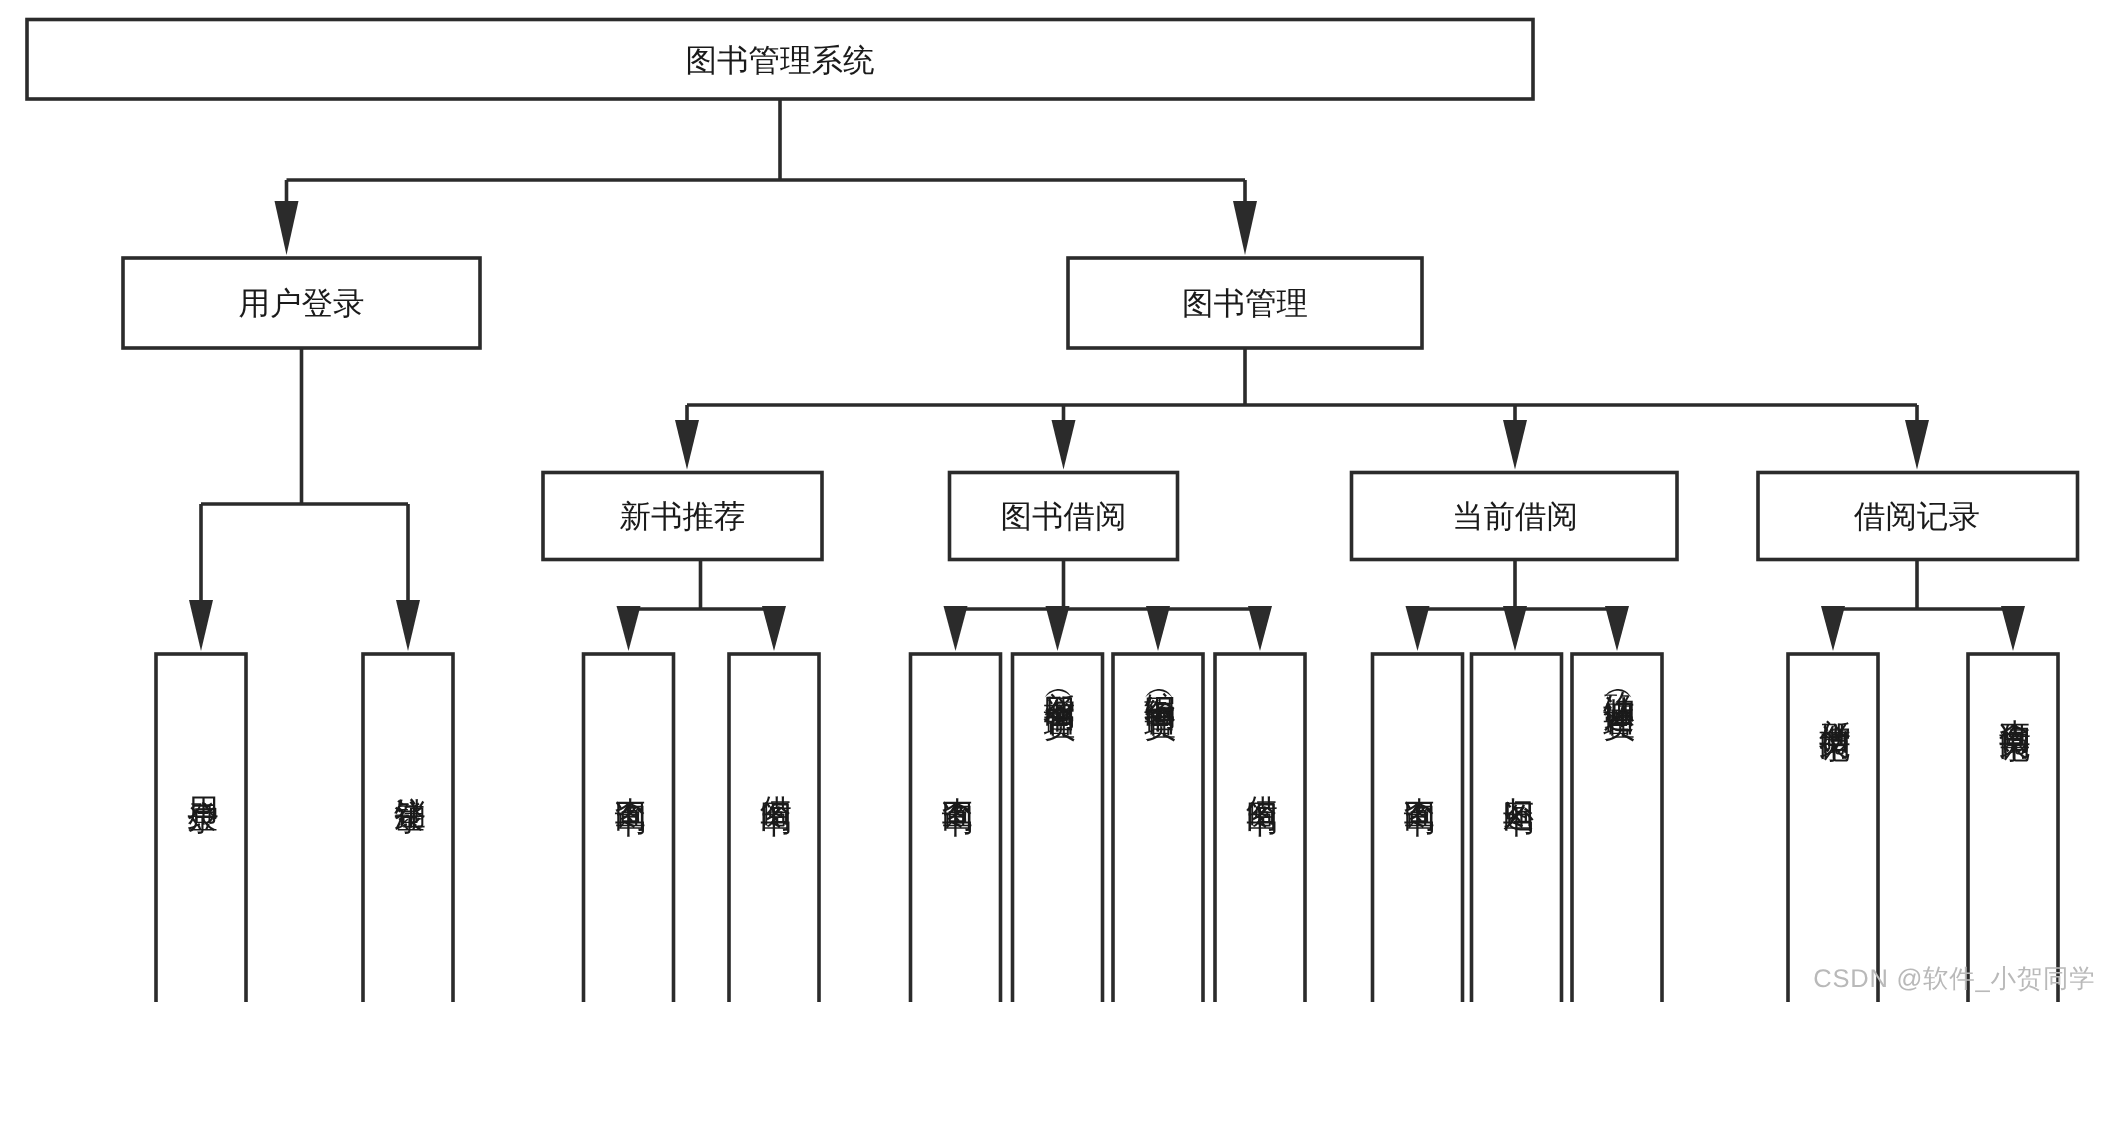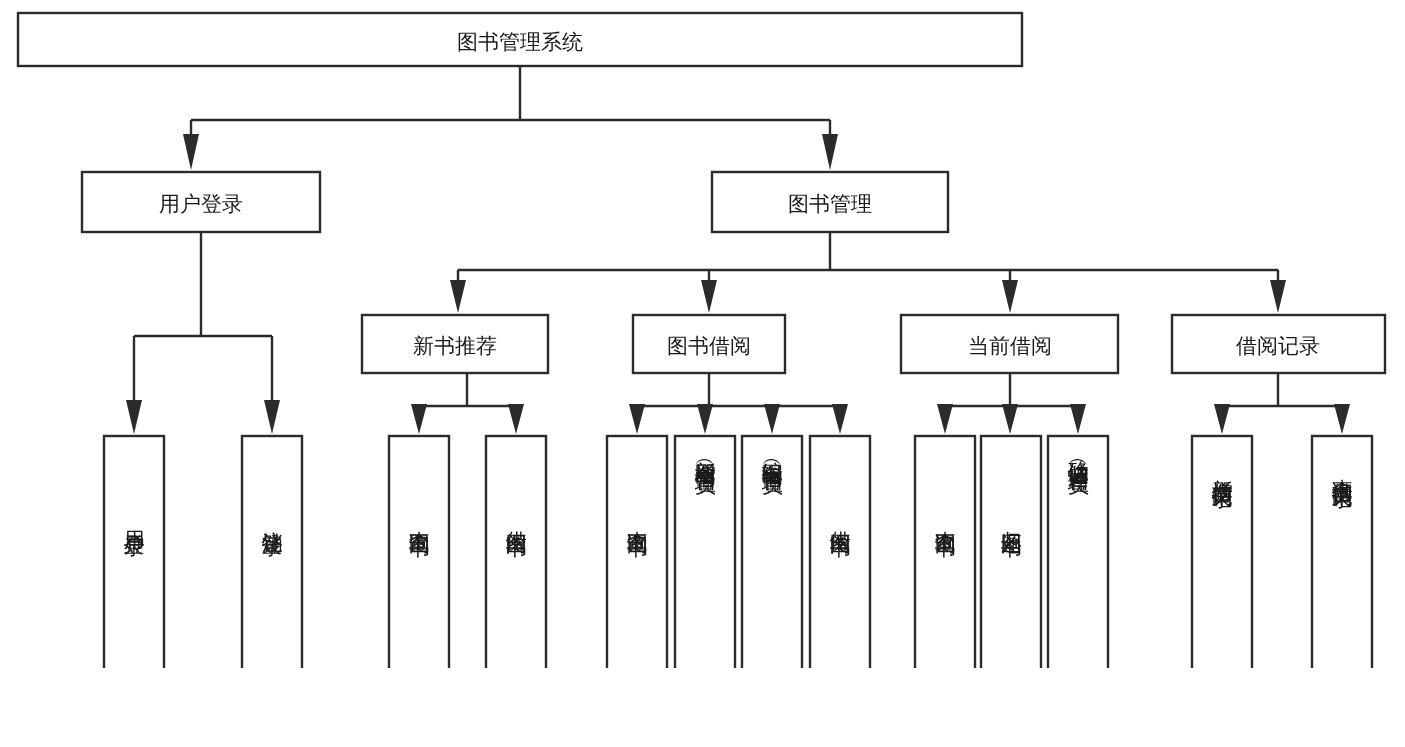--- a/index.html
+++ b/index.html
@@ -217,14 +217,15 @@
   </div>
 
   <div class="vlabel-wrap" style="left:1192px; top:436px; width:60px; height:299px; padding-top:26px;">
     <span class="vlabel-text">新增借阅记录</span>
   </div>
 
   <div class="vlabel-wrap" style="left:1312px; top:436px; width:60px; height:299px; padding-top:26px;">
     <span class="vlabel-text">查询借阅记录</span>
   </div>
 
+  <div id="watermark">CSDN @软件_小贺同学</div>
 
 </div>
 
 </body></html>

